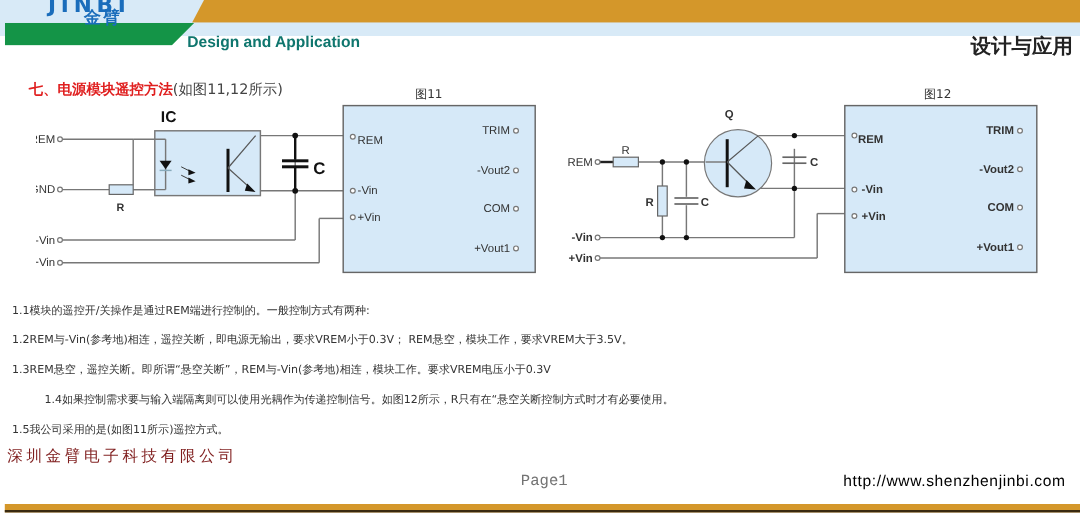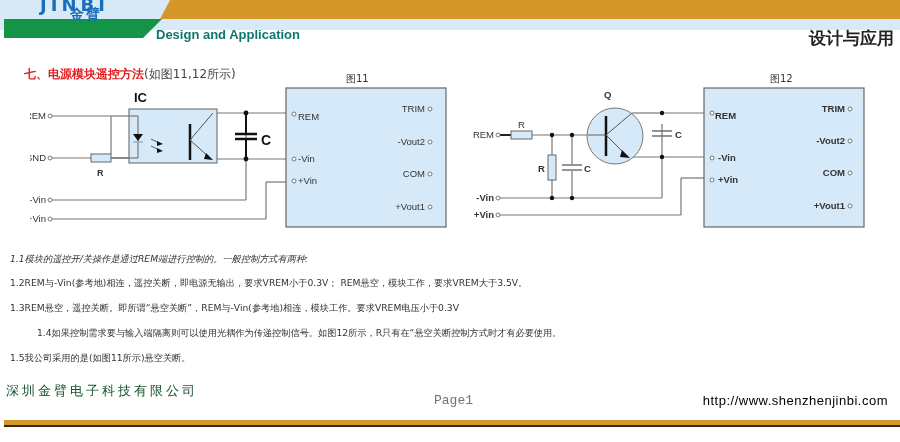--- a/index.html
+++ b/index.html
@@ -10,21 +10,21 @@
   .hdr-green { left:4px; top:19px; width:158px; height:19px; background:#149447; clip-path:polygon(0 0,100% 0,88% 100%,0 100%); }
   .logo { left:40px; top:-6px; width:110px; height:22px; font-family:"DejaVu Sans", sans-serif; font-weight:bold; color:#1a6dbb; font-size:18px; letter-spacing:4px; }
   .logo-sub { left:70px; top:6px; font-size:14px; color:#1a6dbb; letter-spacing:2px; font-weight:bold; }
   .hdr-en { left:156px; top:27px; font-size:13px; font-weight:bold; color:#0f766e; font-family:"Liberation Sans", sans-serif; }
   .hdr-cn { right:6px; top:27px; font-size:17px; font-weight:bold; color:#222; }
   .sec-title { left:24px; top:66px; font-size:12px; }
   .sec-title .red { color:#e02020; font-weight:bold; }
   .sec-title .gray { color:#444; }
   .fig-label { font-size:10px; color:#333; }
   .para { left:10px; font-size:9.2px; color:#333; white-space:nowrap; }
-  .footer-co { left:6px; top:382px; font-size:13px; letter-spacing:3px; color:#14532d; }
+  .footer-co { left:6px; top:371px; font-size:13px; letter-spacing:3px; color:#7f1d1d; }
   .footer-page { left:434px; top:393px; font-size:13px; color:#737373; font-family:Liberation Mono, monospace; }
   .footer-url { right:12px; top:393px; font-size:13px; color:#000000; font-family:"Liberation Sans", sans-serif; letter-spacing:0.5px; }
   .footer-bar { left:4px; top:420px; width:896px; height:5px; background:#d4972a; border-bottom:2px solid #3a2a10; }
   svg text { font-family:"Liberation Sans", sans-serif; }
 </style>
 </head>
 <body>
 
 <div class="abs hdr-blue"></div>
 <div class="abs hdr-orange"></div>
@@ -192,22 +192,22 @@
   <text x="34" y="138" font-size="9.5" font-weight="bold" fill="#333" text-anchor="end">+Vin</text>
   <text x="255" y="39" font-size="9.5" font-weight="bold" fill="#333">REM</text>
   <text x="258" y="81" font-size="9.5" font-weight="bold" fill="#333">-Vin</text>
   <text x="258" y="103" font-size="9.5" font-weight="bold" fill="#333">+Vin</text>
   <text x="385" y="32" font-size="9.5" font-weight="bold" fill="#333" text-anchor="end">TRIM</text>
   <text x="385" y="64" font-size="9.5" font-weight="bold" fill="#333" text-anchor="end">-Vout2</text>
   <text x="385" y="96" font-size="9.5" font-weight="bold" fill="#333" text-anchor="end">COM</text>
   <text x="385" y="129" font-size="9.5" font-weight="bold" fill="#333" text-anchor="end">+Vout1</text>
 </svg>
 
-<div class="abs para" style="top:253px;font-style:italic;">1.1模块的遥控开/关操作是通过REM端进行控制的。一般控制方式有两种:</div>
+<div class="abs para" style="top:253px;">1.1模块的遥控开/关操作是通过REM端进行控制的。一般控制方式有两种:</div>
 <div class="abs para" style="top:277px;">1.2REM与-Vin(参考地)相连，遥控关断，即电源无输出，要求VREM小于0.3V；  REM悬空，模块工作，要求VREM大于3.5V。</div>
 <div class="abs para" style="top:302px;">1.3REM悬空，遥控关断。即所谓“悬空关断”，REM与-Vin(参考地)相连，模块工作。要求VREM电压小于0.3V</div>
 <div class="abs para" style="top:327px;margin-left:27px;">1.4如果控制需求要与输入端隔离则可以使用光耦作为传递控制信号。如图12所示，R只有在“悬空关断控制方式时才有必要使用。</div>
-<div class="abs para" style="top:352px;">1.5我公司采用的是(如图11所示)悬空关断。</div>
+<div class="abs para" style="top:352px;">1.5我公司采用的是(如图11所示)遥控方式。</div>
 
 <div class="abs footer-co">深圳金臂电子科技有限公司</div>
 <div class="abs footer-page">Page1</div>
 <div class="abs footer-url">http://www.shenzhenjinbi.com</div>
 <div class="abs footer-bar"></div>
 
 </body></html>

